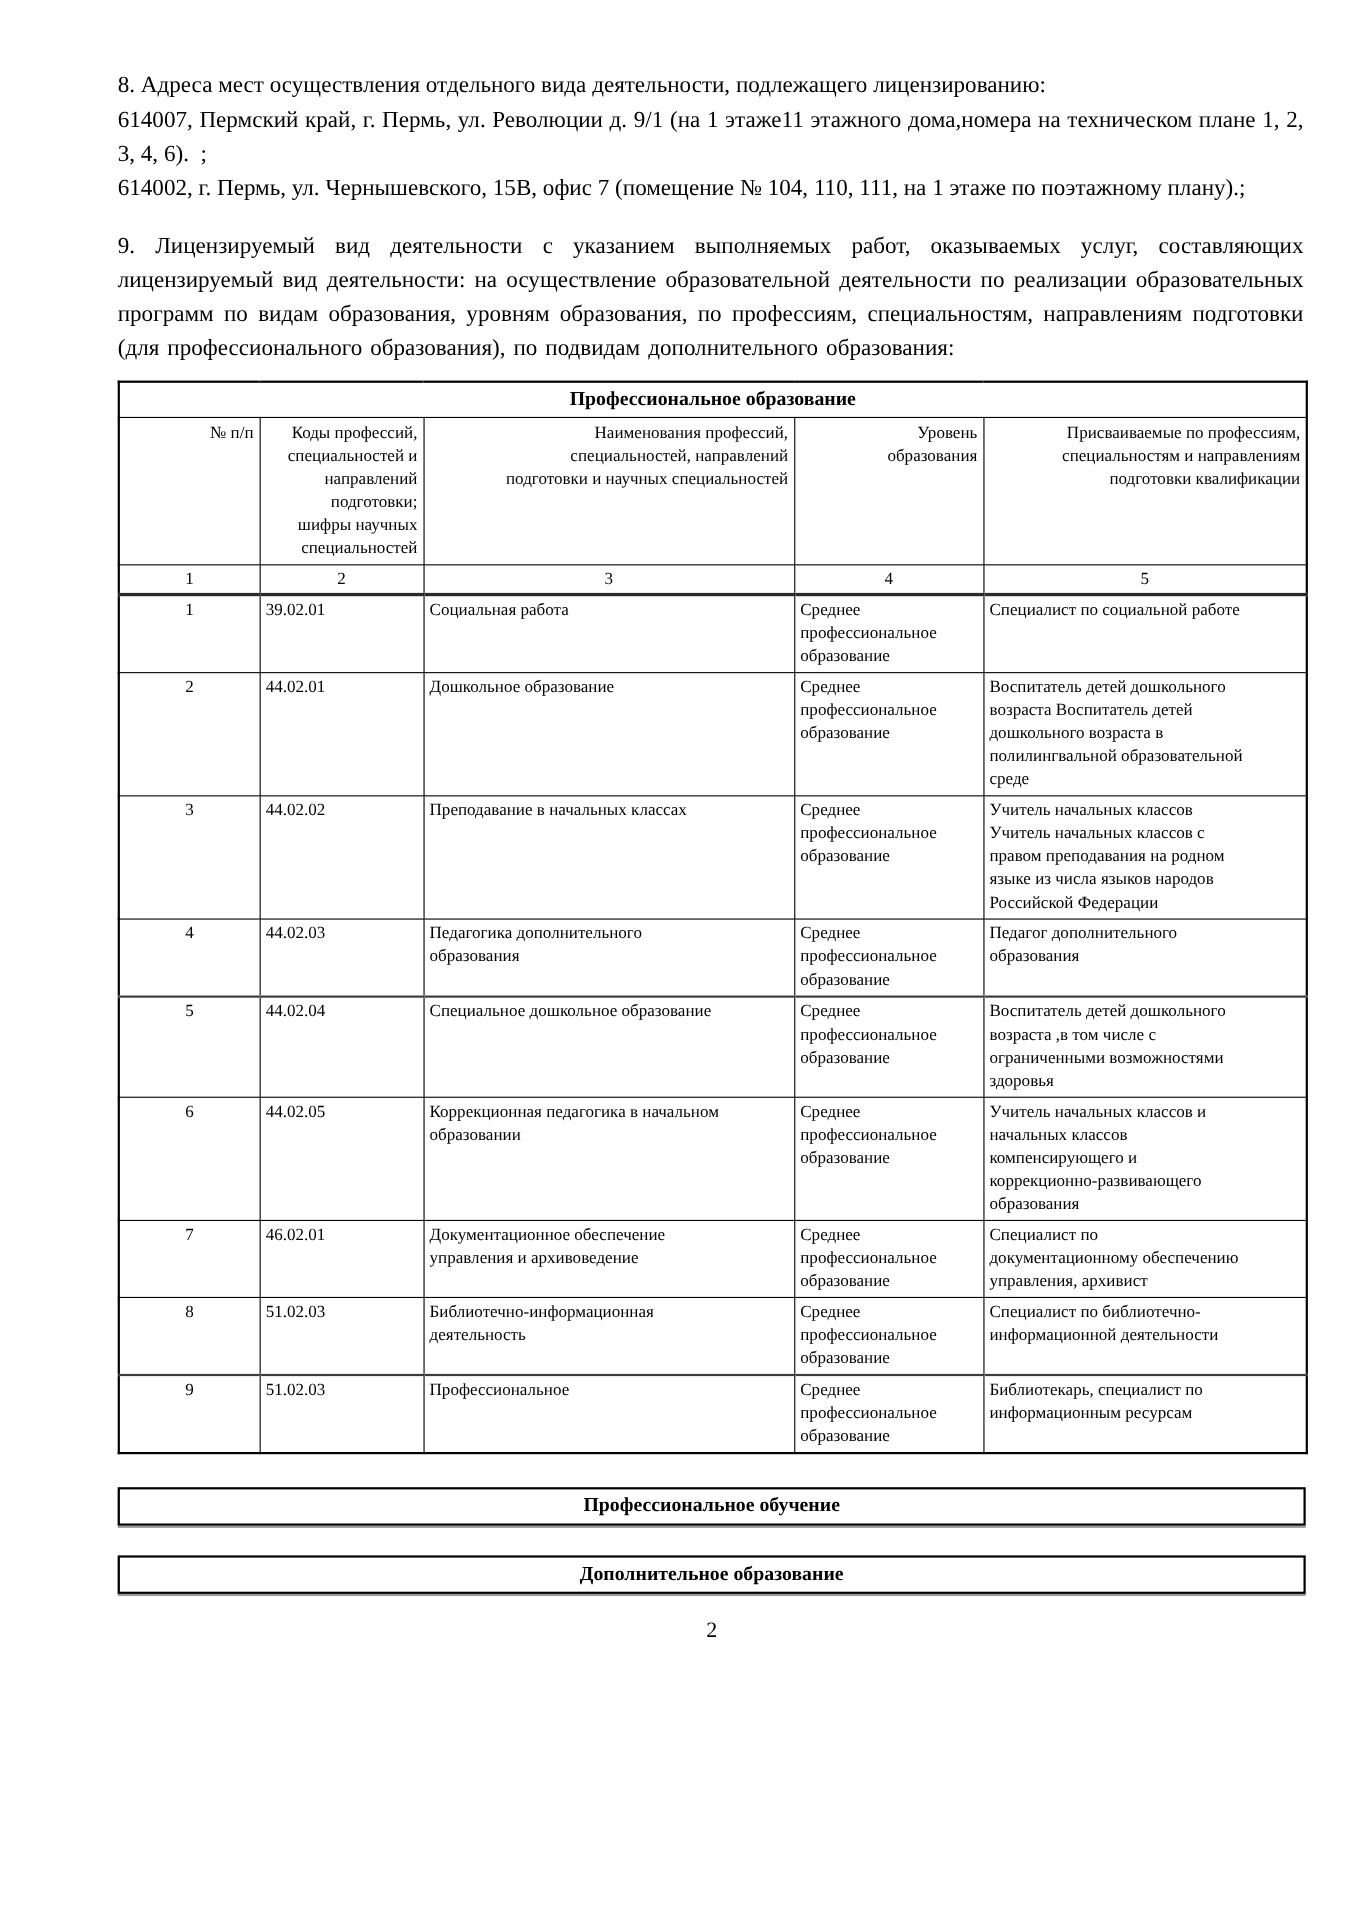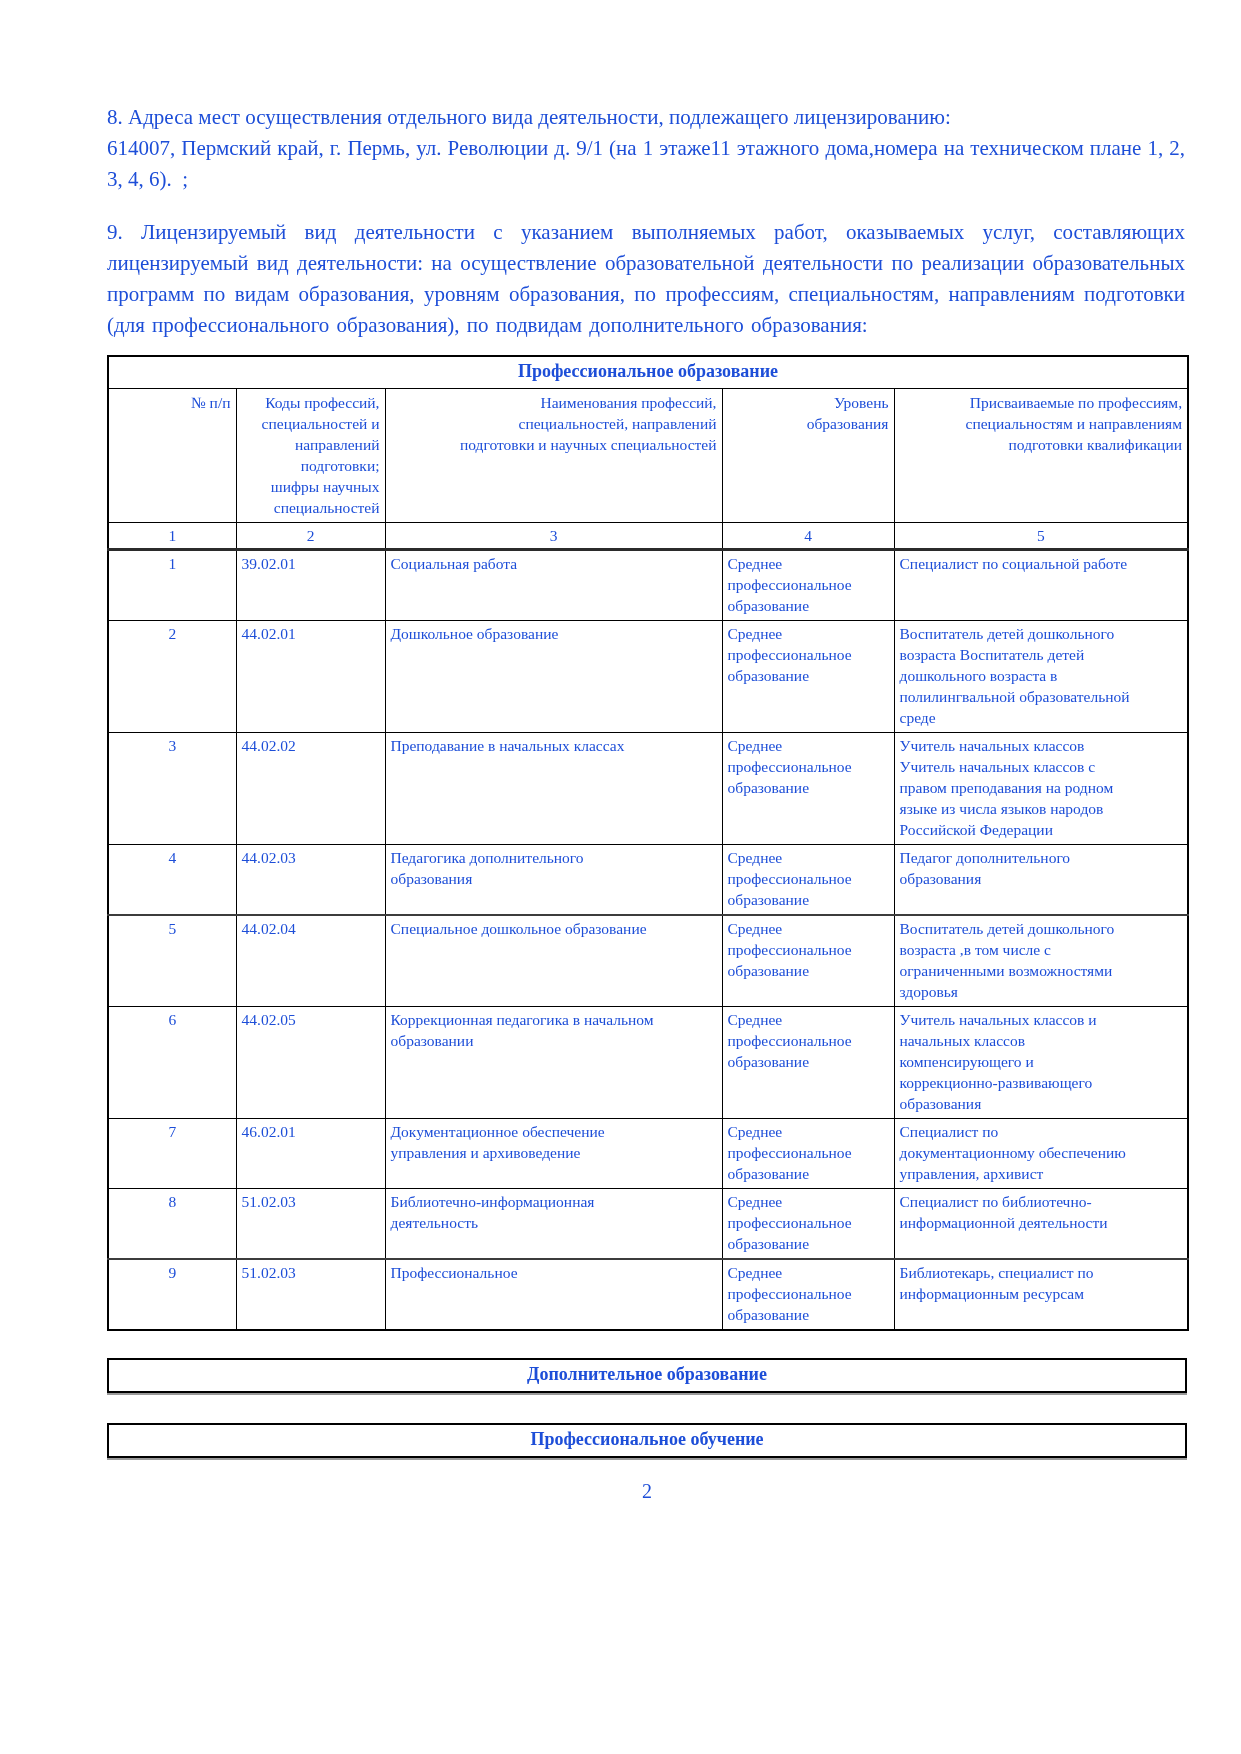--- a/index.html
+++ b/index.html
@@ -2,24 +2,24 @@
 <html><head>
 <meta charset="utf-8">
 <style>
   html, body { margin: 0; padding: 0; background: #e8e8e8; }
   .page {
     position: relative;
     width: 1241px;
     height: 1754px;
     margin: 0 auto;
     background: #ffffff;
-    color: #1d4ed8;
+    color: #000000;
     font-family: "Liberation Serif", "DejaVu Serif", serif;
     box-sizing: border-box;
-    padding: 102px 56px 0 107px;
+    padding: 62px 56px 0 107px;
     overflow: hidden;
   }
   .para {
     font-size: 21px;
     line-height: 31px;
     text-align: justify;
   }
   .p8-line { white-space: pre-wrap; }
   .p8 { margin: 0 0 22px 0; }
   .p9 { margin: 0 0 14px 0; word-spacing: 2px; }
@@ -78,20 +78,21 @@
   }
 </style>
 </head>
 <body>
 
 <div class="page">
 
   <div class="para p8">
     <div class="p8-line">8. Адреса мест осуществления отдельного вида деятельности, подлежащего лицензированию:</div>
     <div class="p8-line">614007, Пермский край, г. Пермь, ул. Революции д. 9/1 (на 1 этаже11 этажного дома,номера на техническом плане 1, 2, 3, 4, 6).  ;</div>
+    <div class="p8-line">614002, г. Пермь, ул. Чернышевского, 15В, офис 7 (помещение № 104, 110, 111, на 1 этаже по поэтажному плану).;</div>
   </div>
 
   <div class="para p9">9. Лицензируемый вид деятельности с указанием выполняемых работ, оказываемых услуг, составляющих лицензируемый вид деятельности: на осуществление образовательной деятельности по реализации образовательных программ по видам образования, уровням образования, по профессиям, специальностям, направлениям подготовки (для профессионального образования), по подвидам дополнительного образования:</div>
 
   <table class="edu">
     <colgroup>
       <col style="width:128px">
       <col style="width:149px">
       <col style="width:337px">
       <col style="width:172px">
@@ -227,18 +228,18 @@
         <td>Профессиональное</td>
         <td>Среднее
 профессиональное
 образование</td>
         <td>Библиотекарь, специалист по
 информационным ресурсам</td>
       </tr>
     </tbody>
   </table>
 
+  <div class="banner banner-1">Профессиональное обучение</div>
   <div class="banner banner-2">Дополнительное образование</div>
-  <div class="banner banner-1">Профессиональное обучение</div>
 
   <div class="page-num">2</div>
 
 </div>
 
 </body></html>

